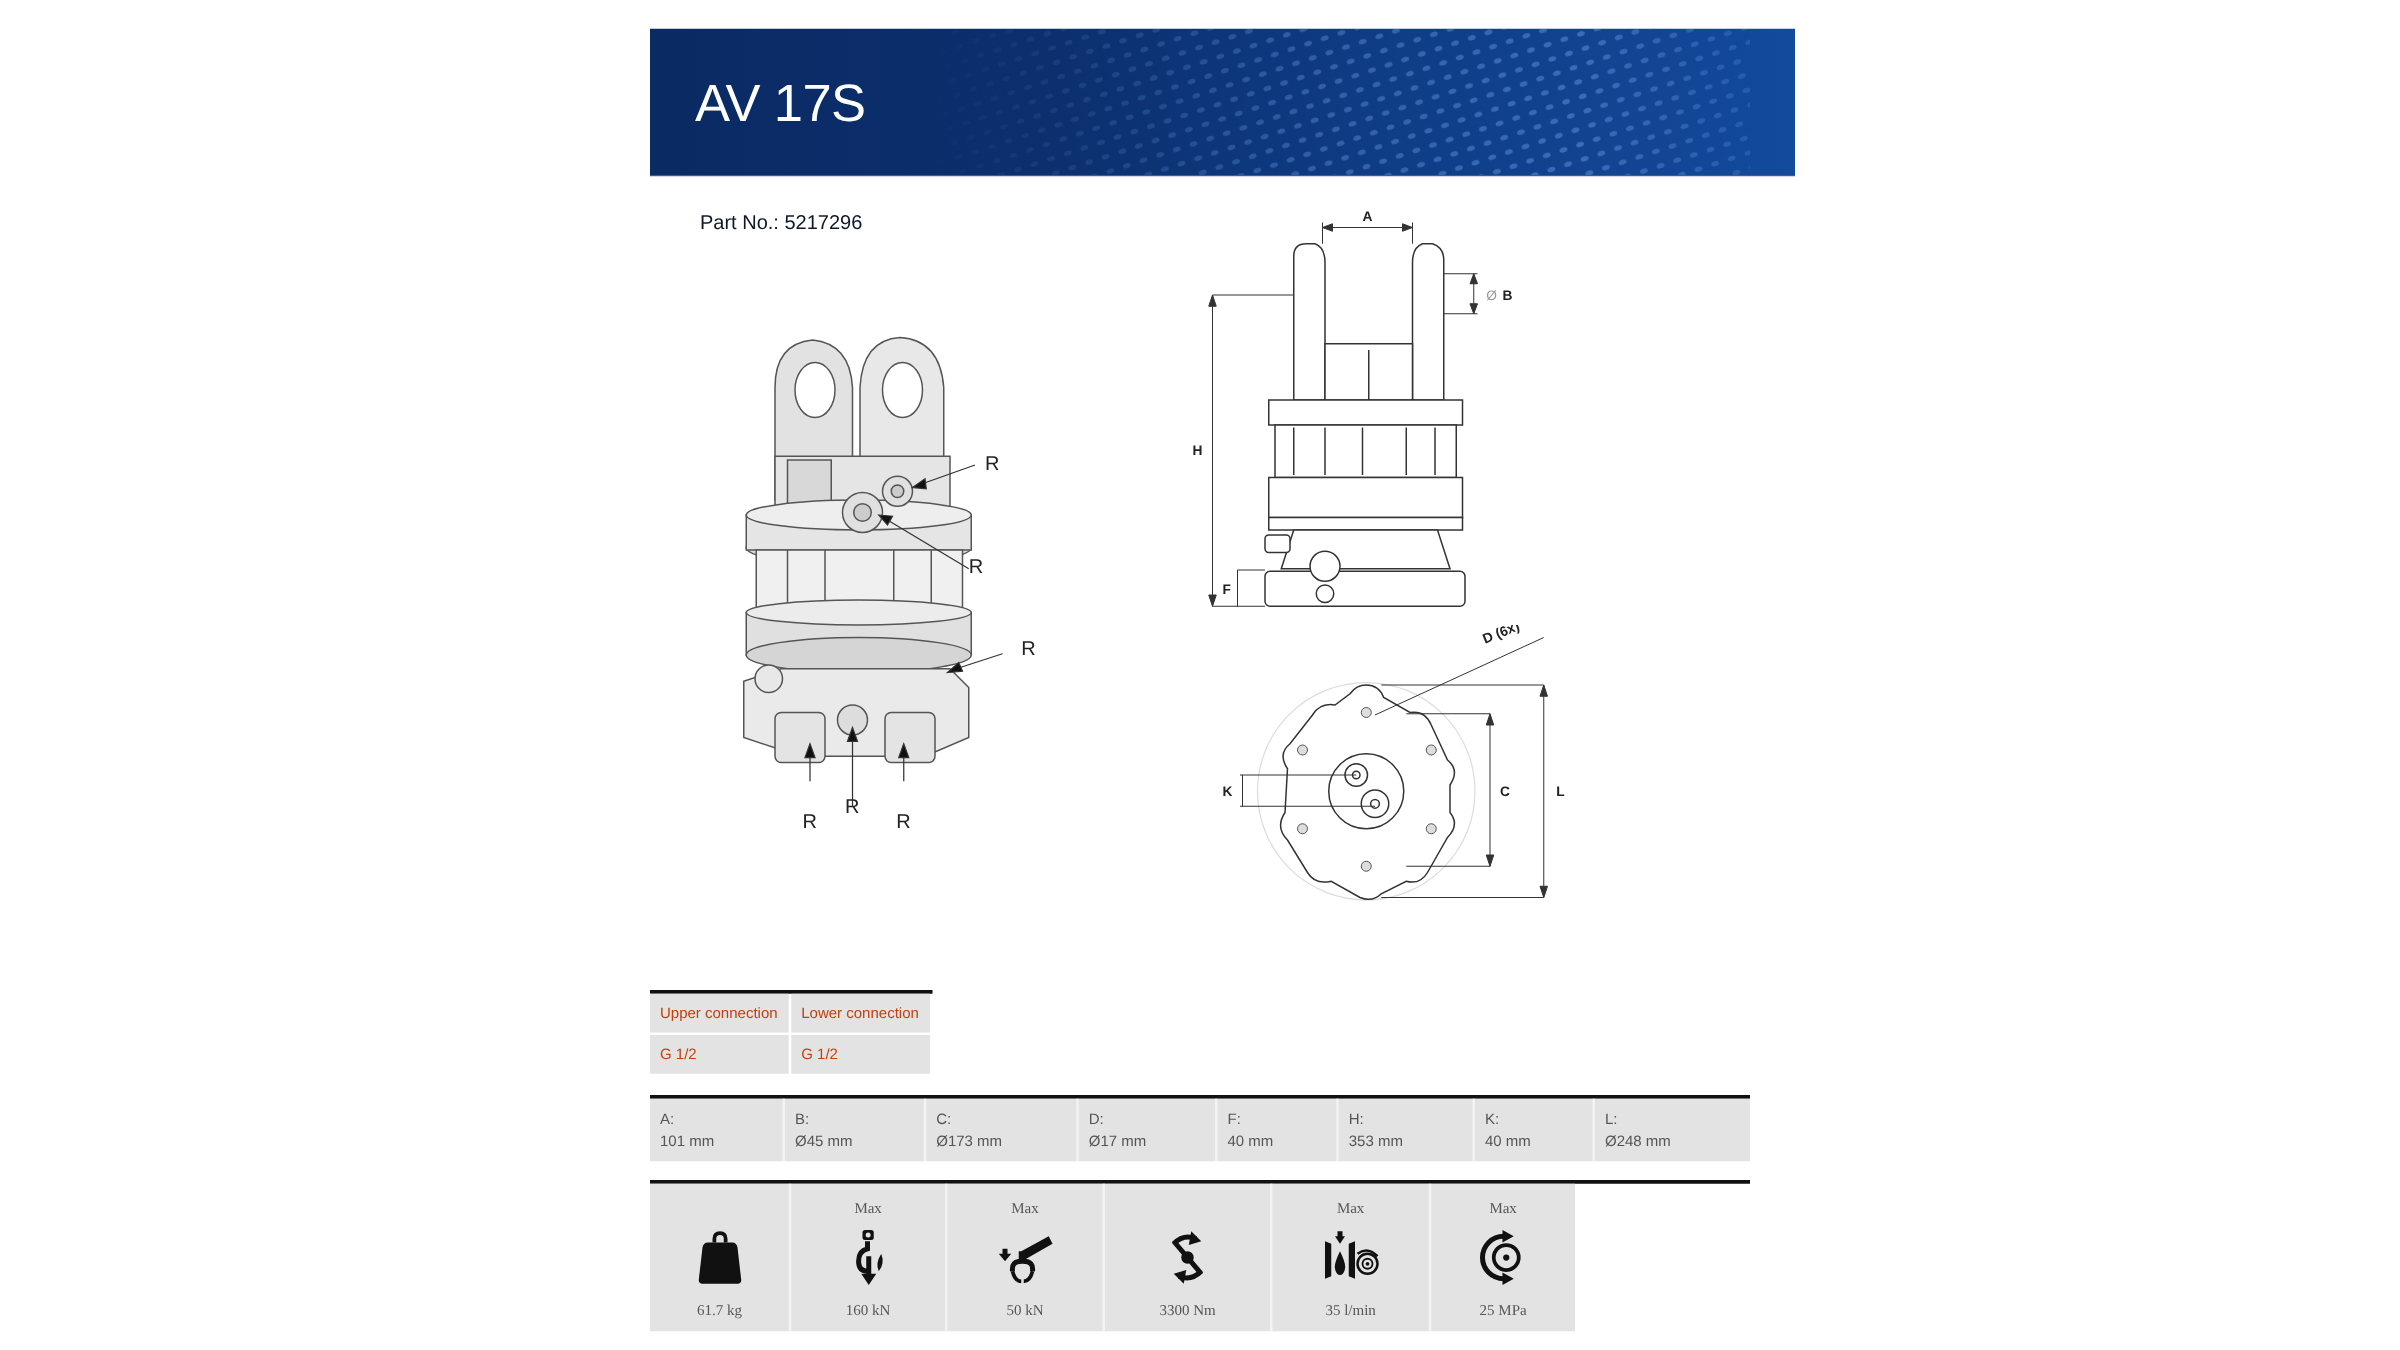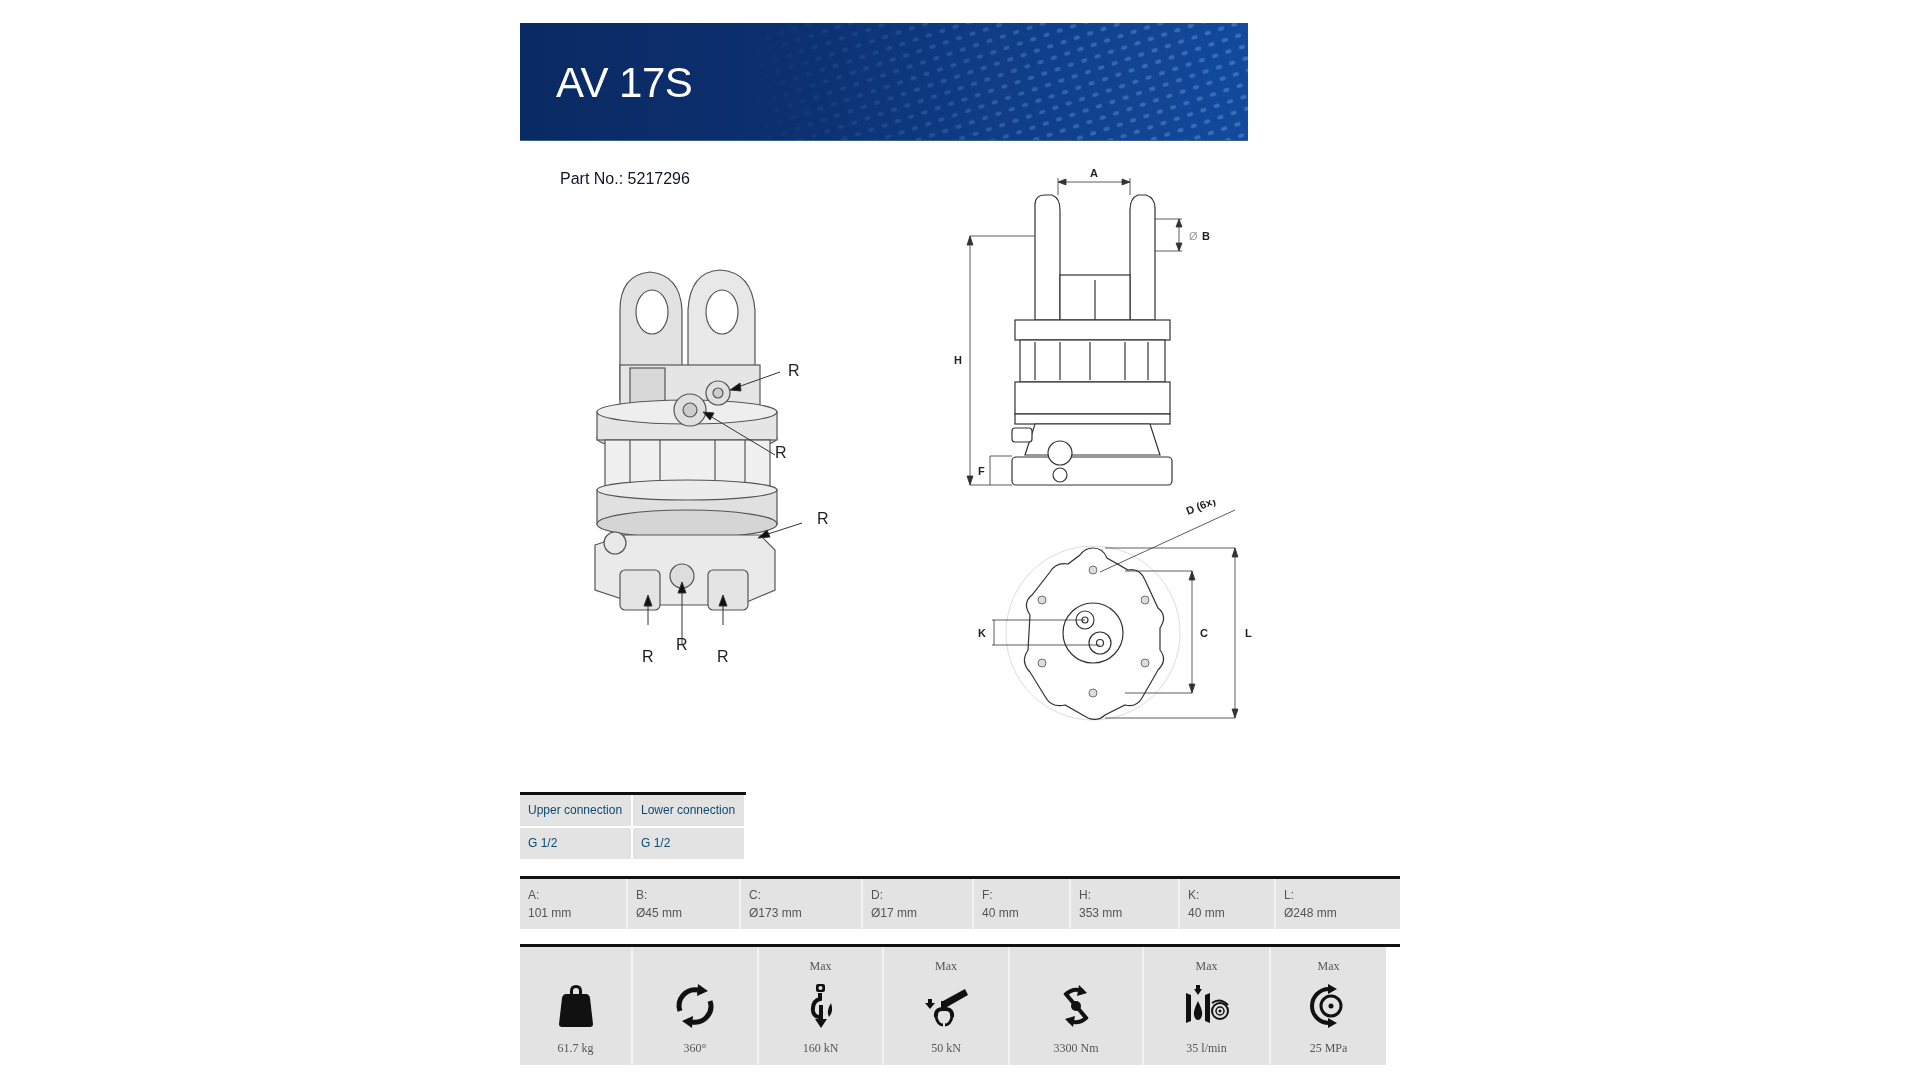--- a/index.html
+++ b/index.html
@@ -1,36 +1,36 @@
 <!DOCTYPE html>
 <html><head>
 <meta charset="utf-8">
 <style>
   html, body { margin:0; padding:0; background:#ffffff; }
   body { width:1920px; height:1080px; position:relative; overflow:hidden;
          font-family:"Liberation Sans", sans-serif; color:#333; }
   .abs { position:absolute; }
 
   
-  .banner { left:520px; top:23px; width:728px; height:117px;
+  .banner { left:520px; top:23px; width:916px; height:117px;
     background: linear-gradient(90deg, #0a2a63 0%, #0c2f6e 35%, #0f3d86 65%, #134a9c 100%);
     overflow:hidden; border-bottom:1px solid #3a5f98; }
   .banner .dots { position:absolute; left:0; top:0; width:880px; height:117px; }
   .banner .title { position:absolute; left:36px; top:36px; font-size:42px; color:#ffffff;
     letter-spacing:-0.5px; font-family:"Liberation Sans", sans-serif; }
 
   .partno { left:560px; top:170px; font-size:16px; color:#0f172a; }
 
   
   .drawing { position:absolute; }
 
   
   .conn { left:520px; top:792px; width:226px; border-top:3px solid #111; }
   .conn .row { display:flex; }
-  .conn .cell { background:#e3e3e3; height:31px; line-height:31px; font-size:12px; color:#0c4a6e;
+  .conn .cell { background:#e3e3e3; height:31px; line-height:31px; font-size:12px; color:#c2410c;
     padding-left:8px; box-sizing:border-box; margin-right:2px; margin-bottom:2px; }
   .conn .cell.c1 { width:111px; }
   .conn .cell.c2 { width:111px; margin-right:0; }
 
   
   .dims { left:520px; top:876px; width:880px; border-top:3px solid #111; display:flex; }
   .dims .cell { background:#e3e3e3; height:50px; box-sizing:border-box; padding:7px 0 0 8px;
     border-right:2px solid #f3f3f3; font-size:12px; color:#555; line-height:18px; }
   .dims .cell:last-child { border-right:none; }
 
@@ -274,30 +274,20 @@
 
 <div class="abs specs">
   <div class="cell" style="width:113px">
     <div class="max"></div>
     <svg class="icon" viewBox="0 0 50 50">
       <path d="M19 10 Q19 4 25 4 Q31 4 31 10 L31 13 L28 13 L28 10 Q28 7 25 7 Q22 7 22 10 L22 13 L19 13 Z" fill="#111"></path>
       <path d="M15 13 L35 13 Q38 13 39 17 L42 43 Q42 46 39 46 L11 46 Q8 46 8 43 L11 17 Q12 13 15 13 Z" fill="#111"></path>
     </svg>
     <div class="val">61.7 kg</div>
   </div>
-  <div class="cell" style="width:126px">
-    <div class="max"></div>
-    <svg class="icon" viewBox="0 0 50 50">
-      <path d="M10 30 A16 16 0 0 1 28 9" fill="none" stroke="#111" stroke-width="5"></path>
-      <path d="M40 20 A16 16 0 0 1 22 41" fill="none" stroke="#111" stroke-width="5"></path>
-      <polygon points="28,3 38,10 27,15" fill="#111"></polygon>
-      <polygon points="22,47 12,40 23,35" fill="#111"></polygon>
-    </svg>
-    <div class="val">360°</div>
-  </div>
   <div class="cell" style="width:125px">
     <div class="max">Max</div>
     <svg class="icon" viewBox="0 0 50 50">
       <rect x="20" y="3" width="9" height="8" rx="2" fill="#111"></rect>
       <circle cx="24.5" cy="7" r="2" fill="#e3e3e3"></circle>
       <path d="M24 12 L24 18 Q16 20 17 30 Q18 36 24 36" fill="none" stroke="#111" stroke-width="4"></path>
       <rect x="23" y="24" width="4" height="16" fill="#111"></rect>
       <polygon points="19,38 31,38 25,47" fill="#111"></polygon>
       <path d="M33 36 Q30 30 35 22 Q38 30 33 36 Z" fill="#111"></path>
     </svg>

